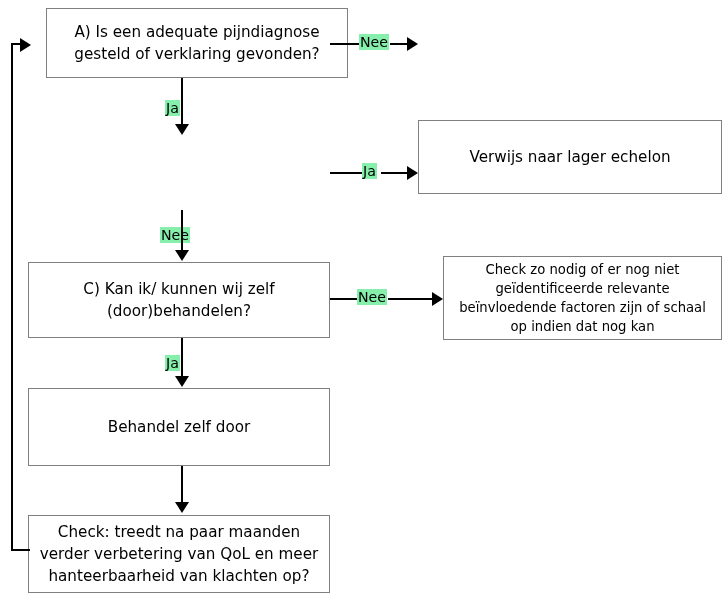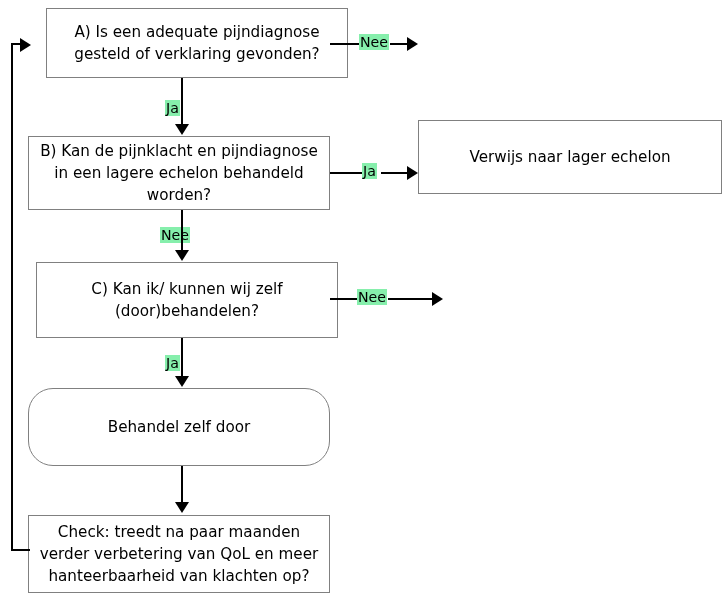--- a/index.html
+++ b/index.html
@@ -77,34 +77,34 @@
 </head>
 <body>
 
 <div id="flowchart-root">
 
   <div class="node sz-15" style="left:28px; top:8px; width:302px; height:70px;margin-left:18px;">
     <span class="node-text">A) Is een adequate pijndiagnose gesteld of verklaring gevonden?</span>
   </div>
 
 
-  <div class="node sz-15" style="left:28px; top:136px; width:302px; height:74px;">
-    <span class="node-text">B) Kan de pijnklacht en pijndiagnose in een lagere echelon behandeld worden?</span>
-  </div>
 
   <div class="node sz-15" style="left:418px; top:120px; width:304px; height:74px;">
     <span class="node-text">Verwijs naar lager echelon</span>
   </div>
 
-  <div class="node sz-15" style="left:28px; top:262px; width:302px; height:76px;margin-left:8px;">
+  <div class="node sz-15" style="left:28px; top:262px; width:302px; height:76px;">
     <span class="node-text">C) Kan ik/ kunnen wij zelf (door)behandelen?</span>
   </div>
 
+  <div class="node sz-13" style="left:443px; top:256px; width:279px; height:84px; padding:2px 6px;">
+    <span class="node-text">Check zo nodig of er nog niet geïdentificeerde relevante beïnvloedende factoren zijn of schaal op indien dat nog kan</span>
+  </div>
 
-  <div class="node sz-15" style="left:28px; top:388px; width:302px; height:78px;border-radius:25px;">
+  <div class="node sz-15" style="left:28px; top:388px; width:302px; height:78px;">
     <span class="node-text">Behandel zelf door</span>
   </div>
 
   <div class="node sz-15" style="left:28px; top:515px; width:302px; height:78px;">
     <span class="node-text">Check: treedt na paar maanden verder verbetering van QoL en meer hanteerbaarheid van klachten op?</span>
   </div>
 
   <div class="hline" style="left:330px; top:43px; width:29px;"></div>
   <div class="edge-label" style="left:359px; top:34px;">Nee</div>
   <div class="hline" style="left:390px; top:43px; width:22px;"></div>

